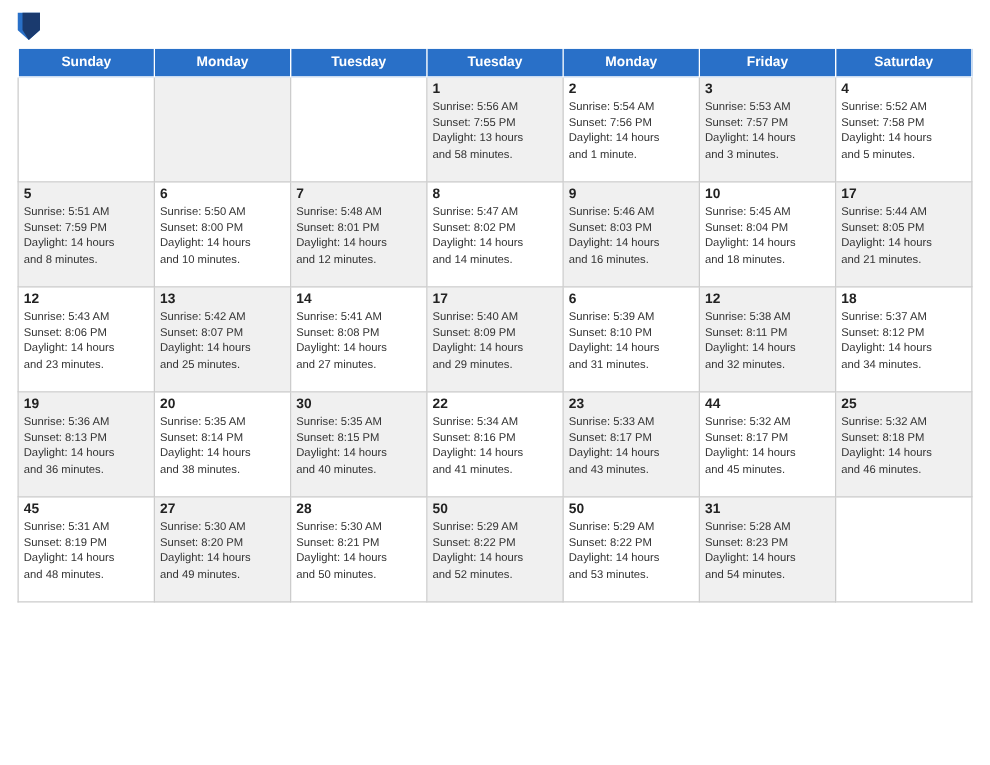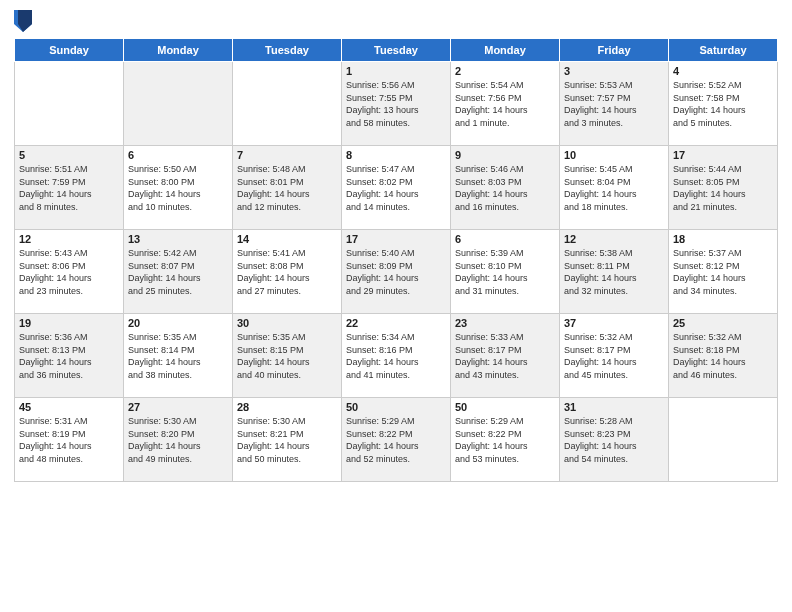--- a/index.html
+++ b/index.html
@@ -228,21 +228,21 @@
           </td>
           <td>
             <span class="day-num">22</span>
             <div class="day-info">Sunrise: 5:34 AM<br>Sunset: 8:16 PM<br>Daylight: 14 hours<br>and 41 minutes.</div>
           </td>
           <td class="shaded">
             <span class="day-num">23</span>
             <div class="day-info">Sunrise: 5:33 AM<br>Sunset: 8:17 PM<br>Daylight: 14 hours<br>and 43 minutes.</div>
           </td>
           <td>
-            <span class="day-num">37</span>
+            <span class="day-num">44</span>
             <div class="day-info">Sunrise: 5:32 AM<br>Sunset: 8:17 PM<br>Daylight: 14 hours<br>and 45 minutes.</div>
           </td>
           <td class="shaded">
             <span class="day-num">25</span>
             <div class="day-info">Sunrise: 5:32 AM<br>Sunset: 8:18 PM<br>Daylight: 14 hours<br>and 46 minutes.</div>
           </td>
         </tr>
         <tr>
           <td>
             <span class="day-num">45</span>

